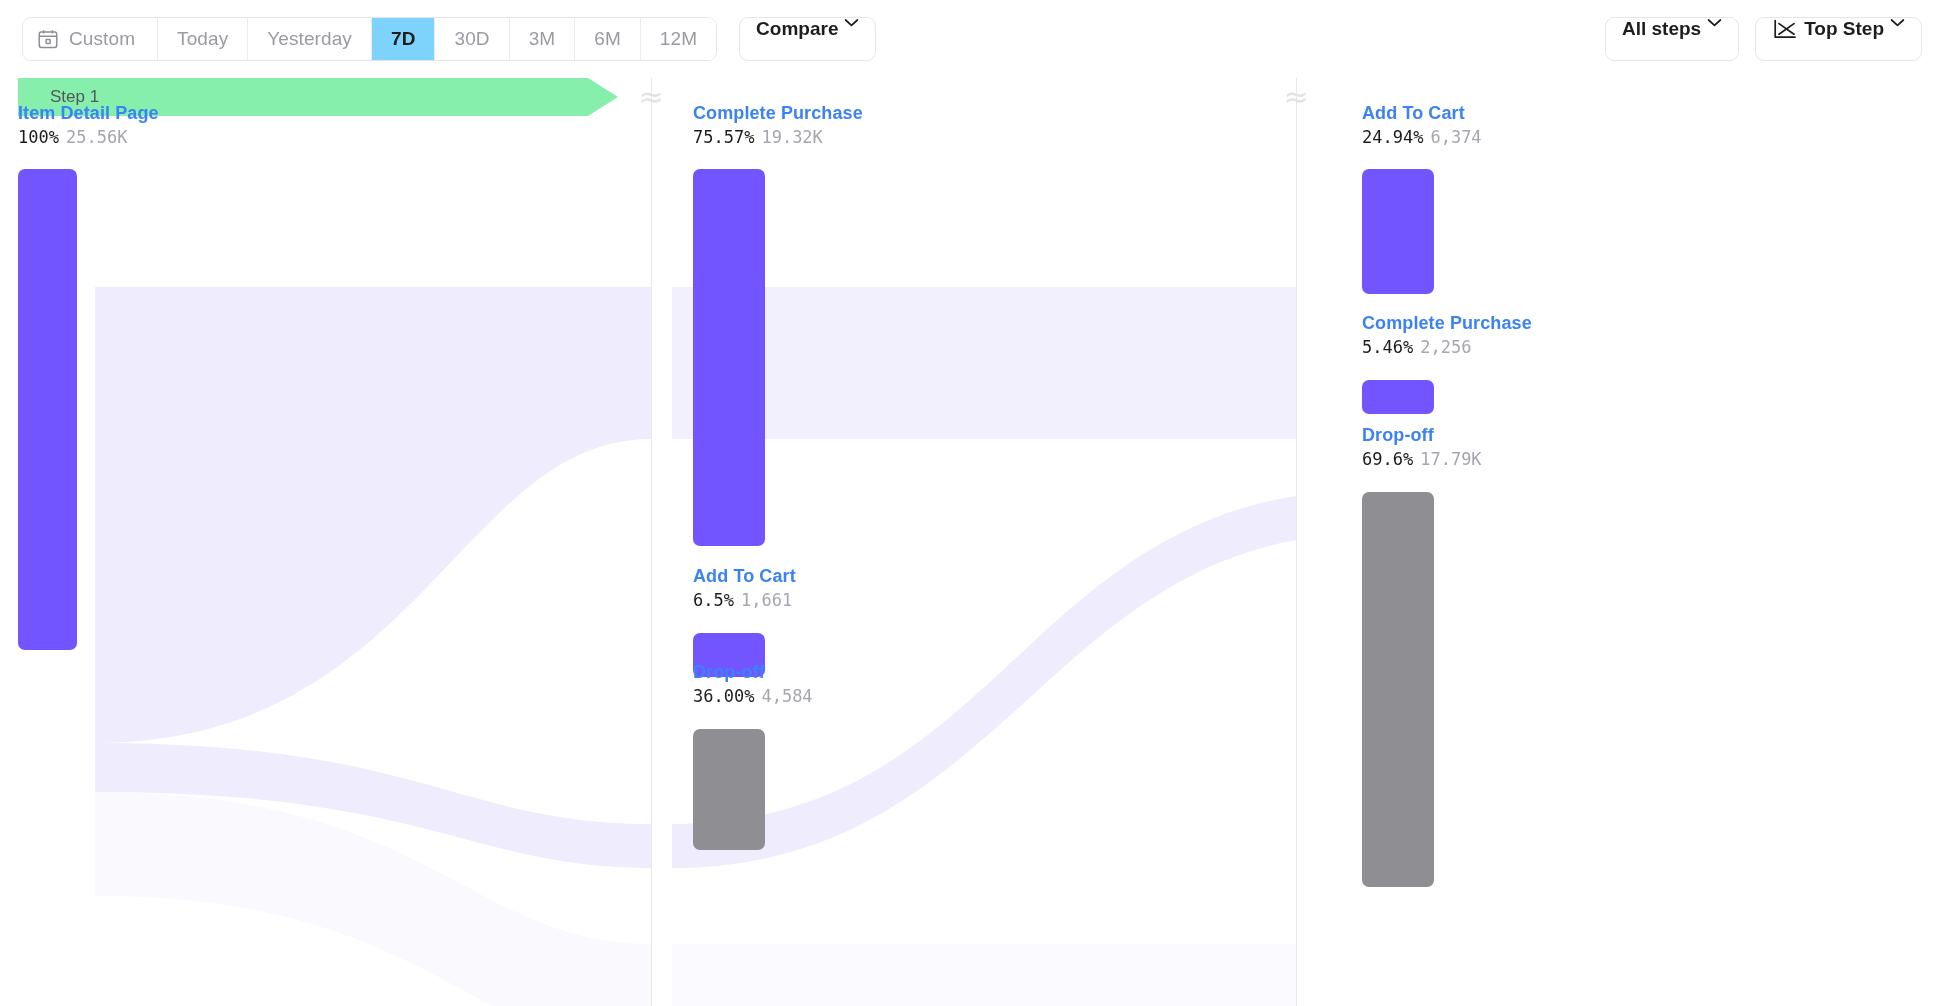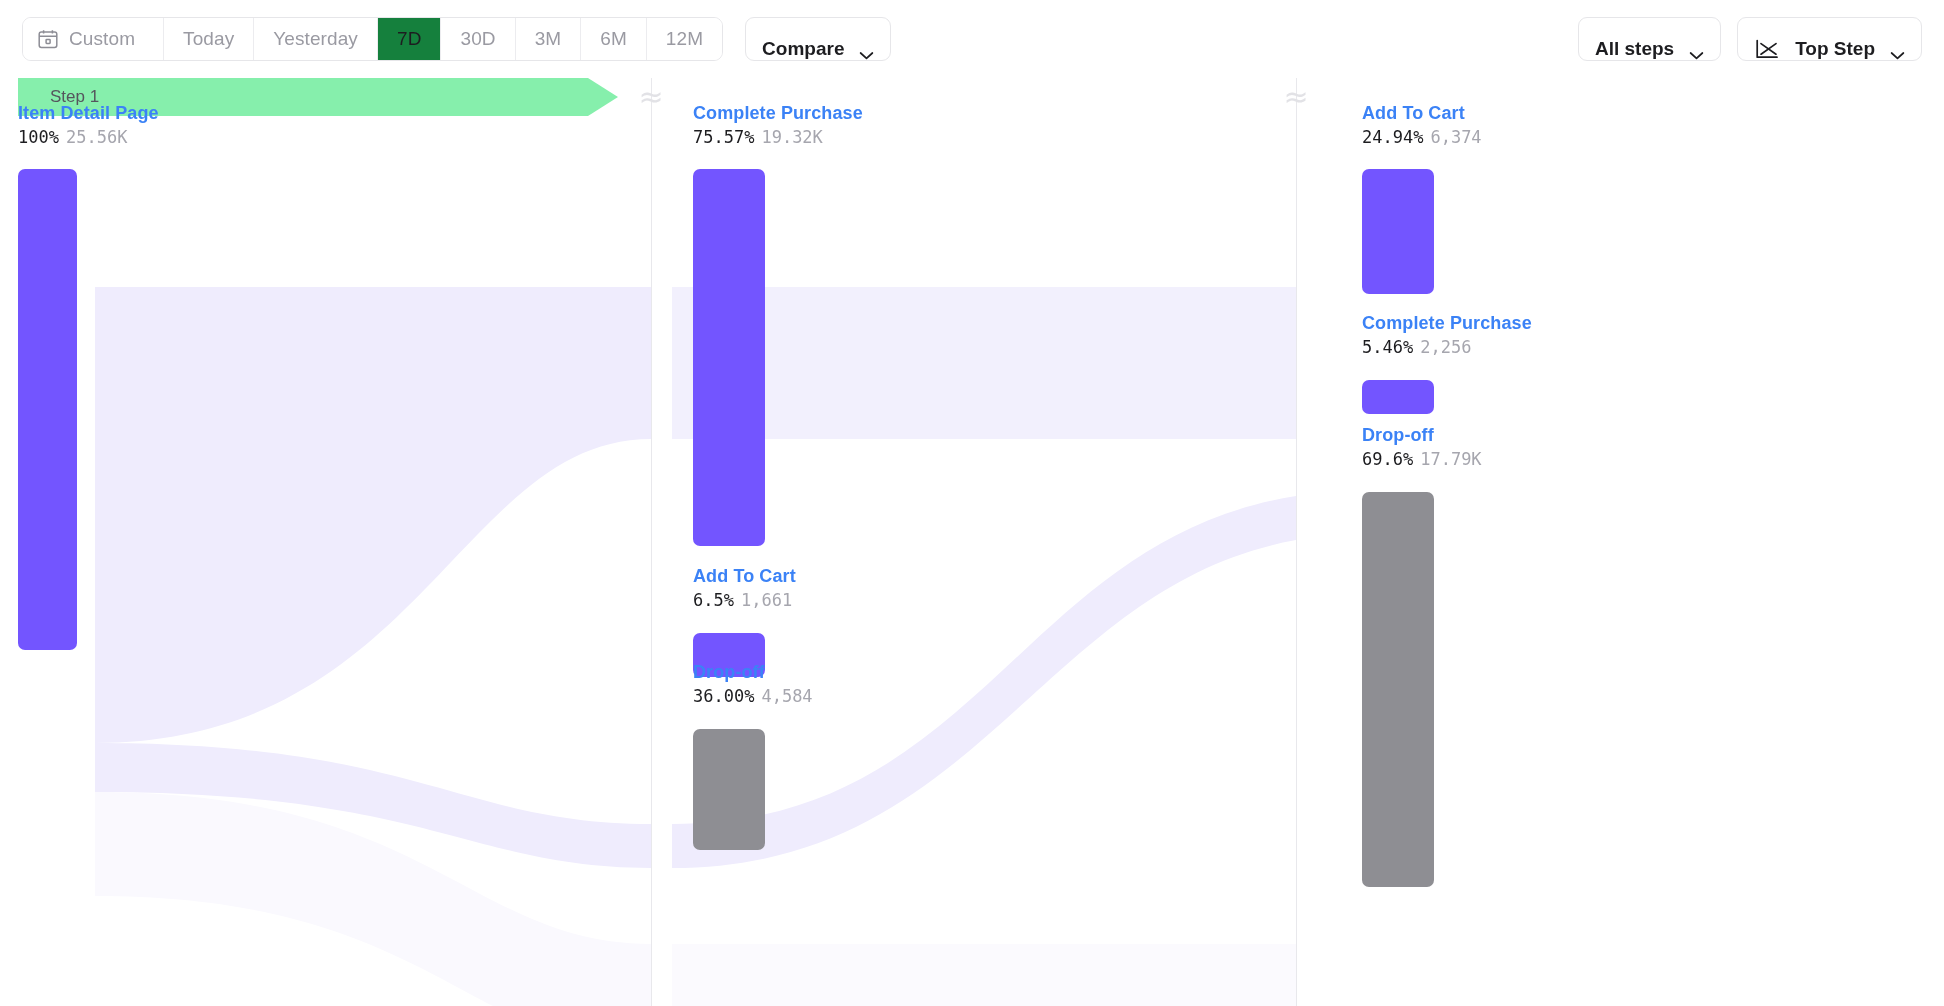--- a/index.html
+++ b/index.html
@@ -39,33 +39,33 @@
     padding: 0 19px;
     font-size: 19px;
     color: #9a9aa2;
     background: #ffffff;
     border-right: 1px solid #ececef;
     white-space: nowrap;
     cursor: pointer;
     letter-spacing: .1px;
   }
   .seg-btn:last-child { border-right: none; }
-  .seg-btn.custom { gap: 10px; padding-left: 14px; padding-right: 28px; }
+  .seg-btn.custom { gap: 10px; padding-left: 14px; padding-right: 22px; }
   .seg-btn.active {
-    background: #15803d;
+    background: #7dd3fc;
     color: #1d1d20;
-    font-weight: 400;
+    font-weight: 700;
   }
 
   .cal-icon { width: 22px; height: 22px; display: block; }
 
   .btn {
     display: flex;
-    align-items: flex-end;
-    gap: 15px;
+    align-items: flex-start;
+    gap: 6px;
     height: 44px;
     padding: 0 16px;
     border: 1px solid #e6e6e9;
     border-radius: 9px;
     background: #ffffff;
     font-size: 19px;
     color: #1d1d20;
     font-weight: 700;
     cursor: pointer;
     white-space: nowrap;

